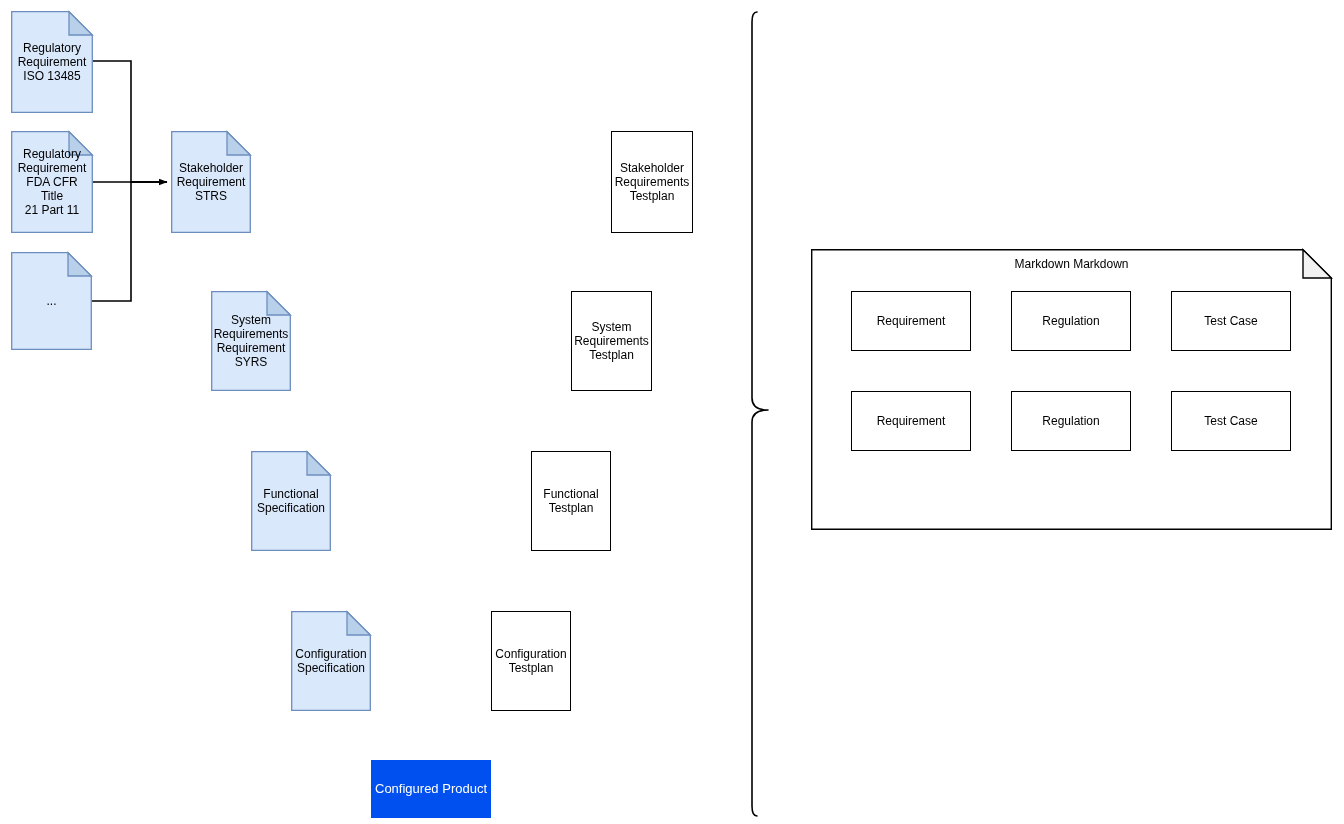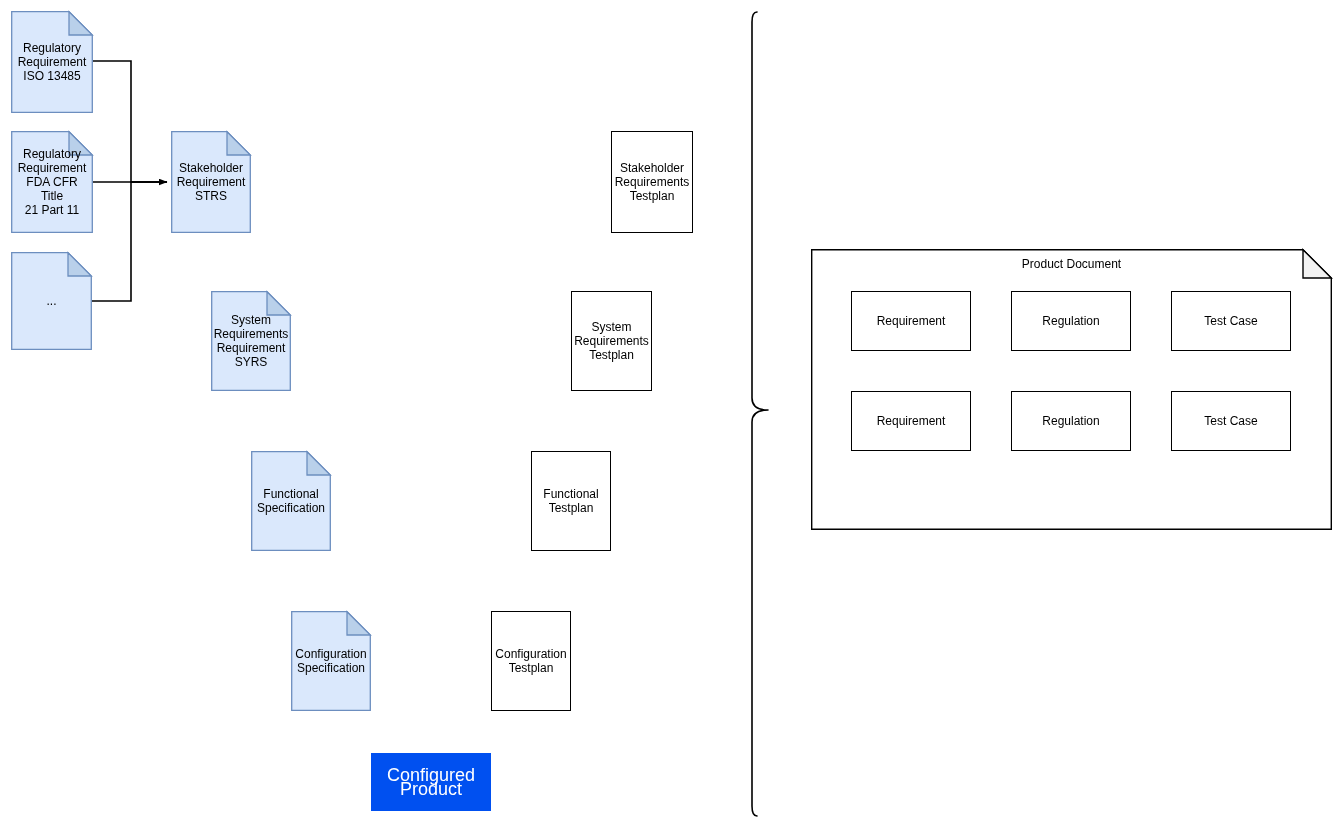--- a/index.html
+++ b/index.html
@@ -48,21 +48,22 @@
     width: 100%;
   }
   .plain-box {
     border: 1.3px solid #000000;
     background: #ffffff;
   }
   .blue-solid {
     background: #0050f0;
     color: #ffffff;
     border: none;
-    font-size: 18px;
+    font-size: 13px;
+    margin-top: 7px;
   }
   .container-title {
     position: absolute;
     top: 8px;
     left: 0;
     width: 100%;
     text-align: center;
     font-size: 12px;
     line-height: 14px;
     color: #000000;
@@ -200,21 +201,21 @@
 
   <div class="node blue-solid" style="left:371px;top:753px;width:120px;height:58px;">
     <span class="doc-label">Configured Product</span>
   </div>
 
   <div class="node" style="left:811px;top:249px;width:521px;height:281px;display:block;">
     <svg class="doc-shape" viewBox="0 0 521 281" preserveAspectRatio="none">
       <path d="M 0.7 0.7 L 492 0.7 L 520.3 29 L 520.3 280.3 L 0.7 280.3 Z" fill="#ffffff" stroke="#000000" stroke-width="1.4"></path>
       <path d="M 492 0.7 L 520.3 29 L 492 29 Z" fill="#f2f2f2" stroke="#000000" stroke-width="1.4"></path>
     </svg>
-    <div class="container-title">Product Document</div>
+    <div class="container-title">Markdown Markdown</div>
   </div>
 
   <div class="inner-box" style="left:851px;top:291px;width:120px;height:60px;">
     <span>Requirement</span>
   </div>
   <div class="inner-box" style="left:1011px;top:291px;width:120px;height:60px;">
     <span>Regulation</span>
   </div>
   <div class="inner-box" style="left:1171px;top:291px;width:120px;height:60px;">
     <span>Test Case</span>

